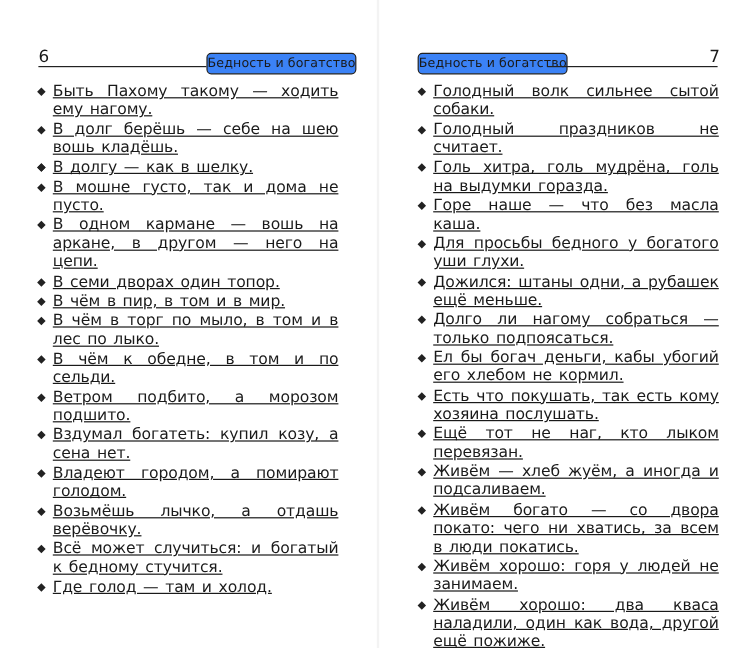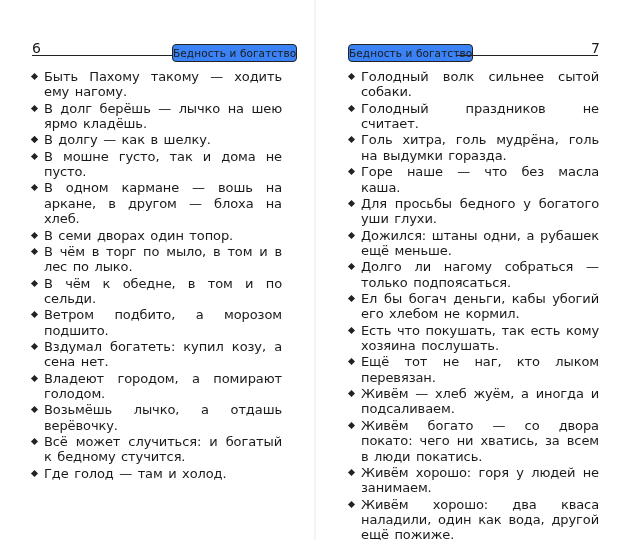--- a/index.html
+++ b/index.html
@@ -24,45 +24,46 @@
     font-size: 10.5px; font-weight: normal; line-height: 16px; padding: 0 0; background: #3b82f6;
     white-space: nowrap; letter-spacing: 0.1px;
   }
   .page.left .title-box { left: 140px; }
   .page.right .title-box { left: 0; }
   ul.items { list-style: none; margin: 0; padding: 0; position: absolute; top: 69px; width: 238px; }
   .page.left ul.items { left: 44px; }
   .page.right ul.items { left: 46px; }
   ul.items li {
     position: relative; font-size: 13px; line-height: 15.4px; margin-bottom: 0.9px;
-    text-align: justify; letter-spacing: -0.1px; word-spacing: 1.5px;
+    text-align: justify; letter-spacing: -0.1px; word-spacing: 1.5px; text-decoration: underline;
   }
   .bullet {
     position: absolute; left: -12px; top: 5px; width: 5px; height: 5px; background: #222;
     transform: rotate(45deg);
   }
   .gutter { position: absolute; left: 314px; top: 0; width: 2px; height: 540px; background: #f3f3f3; }
 </style>
 </head>
 <body>
 
 <div class="page left">
   <div class="header">
     <span class="page-num">6</span>
     <div class="rule"></div>
     <div class="title-box">Бедность и богатство</div>
   </div>
   <ul class="items">
       <li><span class="bullet"></span><span>Быть Пахому такому — ходить ему нагому.</span></li>
-      <li><span class="bullet"></span><span>В долг берёшь — лычко на шею ярмо кладёшь.</span></li>
+      <li><span class="bullet"></span><span>В долг берёшь — себе на шею вошь кладёшь.</span></li>
       <li><span class="bullet"></span></li>
       <li><span class="bullet"></span><span>В долгу — как в шелку.</span></li>
       <li><span class="bullet"></span><span>В мошне густо, так и дома не пусто.</span></li>
-      <li><span class="bullet"></span><span>В одном кармане — вошь на аркане, в другом — блоха на хлеб.</span></li>
+      <li><span class="bullet"></span><span>В одном кармане — вошь на аркане, в другом — него на цепи.</span></li>
       <li><span class="bullet"></span><span>В семи дворах один топор.</span></li>
+      <li><span class="bullet"></span><span>В чём в пир, в том и в мир.</span></li>
       <li><span class="bullet"></span><span>В чём в торг по мыло, в том и в лес по лыко.</span></li>
       <li><span class="bullet"></span><span>В чём к обедне, в том и по сельди.</span></li>
       <li><span class="bullet"></span><span>Ветром подбито, а морозом подшито.</span></li>
       <li><span class="bullet"></span><span>Вздумал богатеть: купил козу, а сена нет.</span></li>
       <li><span class="bullet"></span><span>Владеют городом, а помирают голодом.</span></li>
       <li><span class="bullet"></span><span>Возьмёшь лычко, а отдашь верёвочку.</span></li>
       <li><span class="bullet"></span><span>Всё может случиться: и богатый к бедному стучится.</span></li>
       <li><span class="bullet"></span><span>Где голод — там и холод.</span></li>
     </ul>
 </div>

